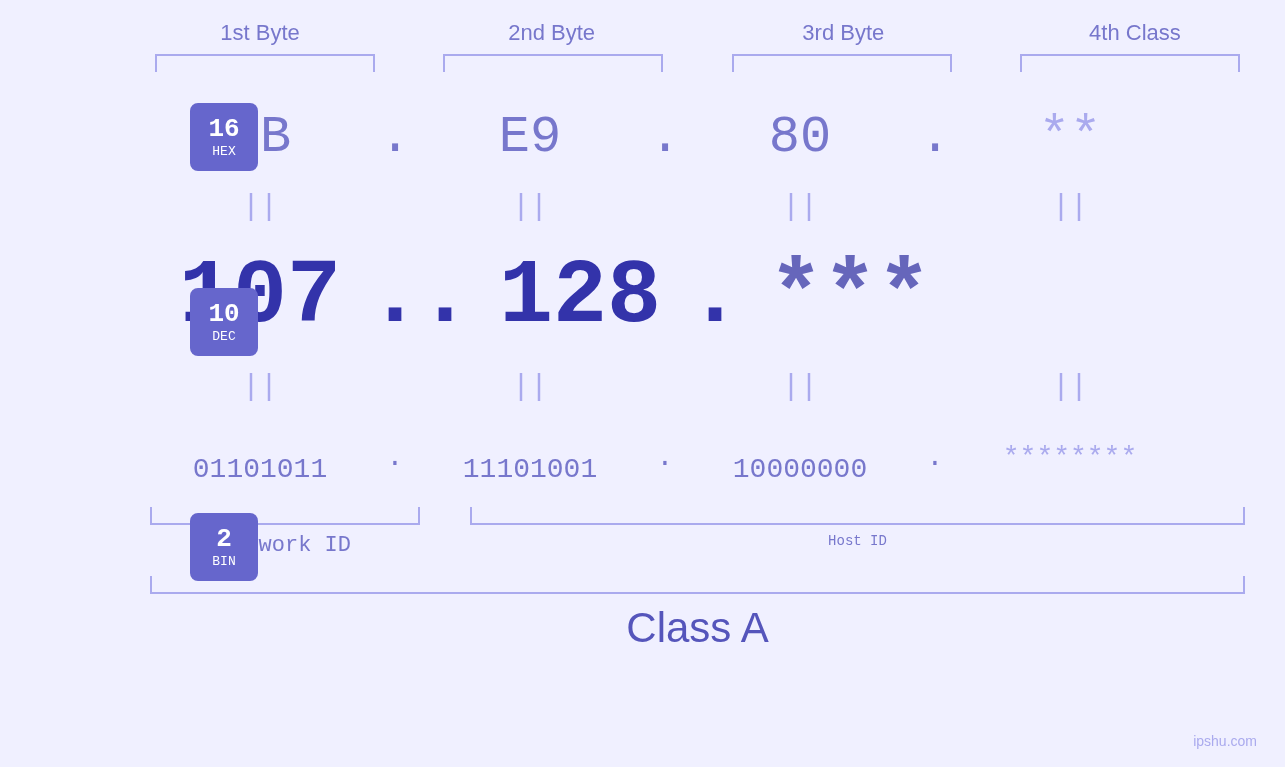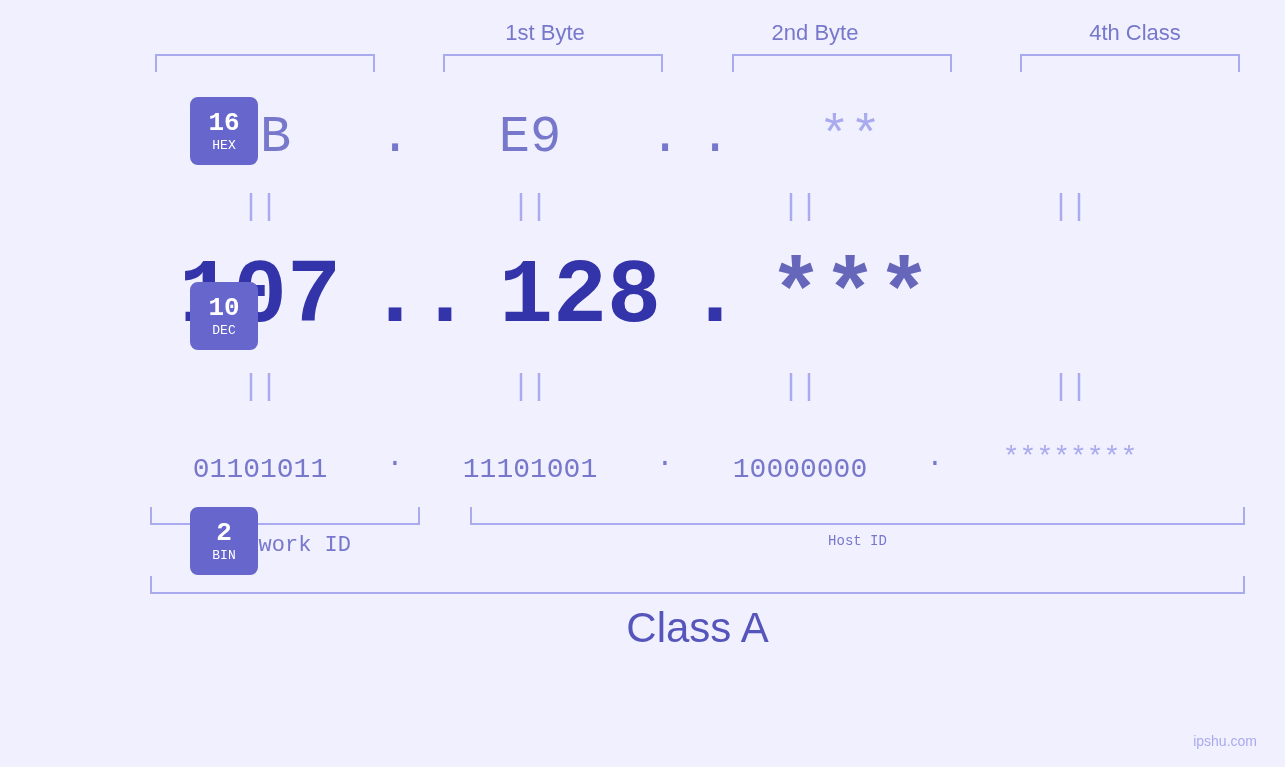--- a/index.html
+++ b/index.html
@@ -20,21 +20,21 @@
       flex-direction: column;
       align-items: center;
       padding: 20px 40px 20px 150px;
       position: relative;
     }
 
     
     .byte-headers {
       display: flex;
       width: 100%;
-      justify-content: flex-end;
+      justify-content: space-between;
       margin-bottom: 8px;
       margin-left: 0px;
     }
 
     .byte-header {
       color: #7777cc;
       font-size: 22px;
       font-family: Arial, sans-serif;
       text-align: center;
       width: 220px;
@@ -62,20 +62,21 @@
       left: 40px;
       width: 68px;
       height: 68px;
       background-color: #6666cc;
       border-radius: 8px;
       display: flex;
       flex-direction: column;
       align-items: center;
       justify-content: center;
       color: white;
+      margin-top: 6px;
     }
 
     .badge .badge-num {
       font-size: 26px;
       font-weight: bold;
       line-height: 1.1;
     }
 
     .badge .badge-label {
       font-size: 13px;
@@ -197,20 +198,21 @@
 </head>
 <body>
 
 <div class="container">
 
   <div class="byte-headers">
     <div class="byte-header">1st Byte</div>
     <div style="width:50px"></div>
     <div class="byte-header">2nd Byte</div>
     <div style="width:50px"></div>
+    <div class="byte-header">3rd Byte</div>
     <div style="width:50px"></div>
     <div class="byte-header">4th Class</div>
   </div>
 
   <div class="brackets-top">
     <div class="bracket-top"></div>
     <div style="width:50px"></div>
     <div class="bracket-top"></div>
     <div style="width:50px"></div>
     <div class="bracket-top"></div>
@@ -230,20 +232,23 @@
         <span class="hex-value">6B</span>
       </div>
       <div class="dot-cell">
         <span class="dot-hex">.</span>
       </div>
       <div class="cell">
         <span class="hex-value">E9</span>
       </div>
       <div class="dot-cell">
         <span class="dot-hex">.</span>
+      </div>
+      <div class="cell">
+        <span class="hex-value">80</span>
       </div>
       <div class="dot-cell">
         <span class="dot-hex">.</span>
       </div>
       <div class="cell">
         <span class="hex-masked">**</span>
       </div>
     </div>
 
     <div class="spacer-row">

